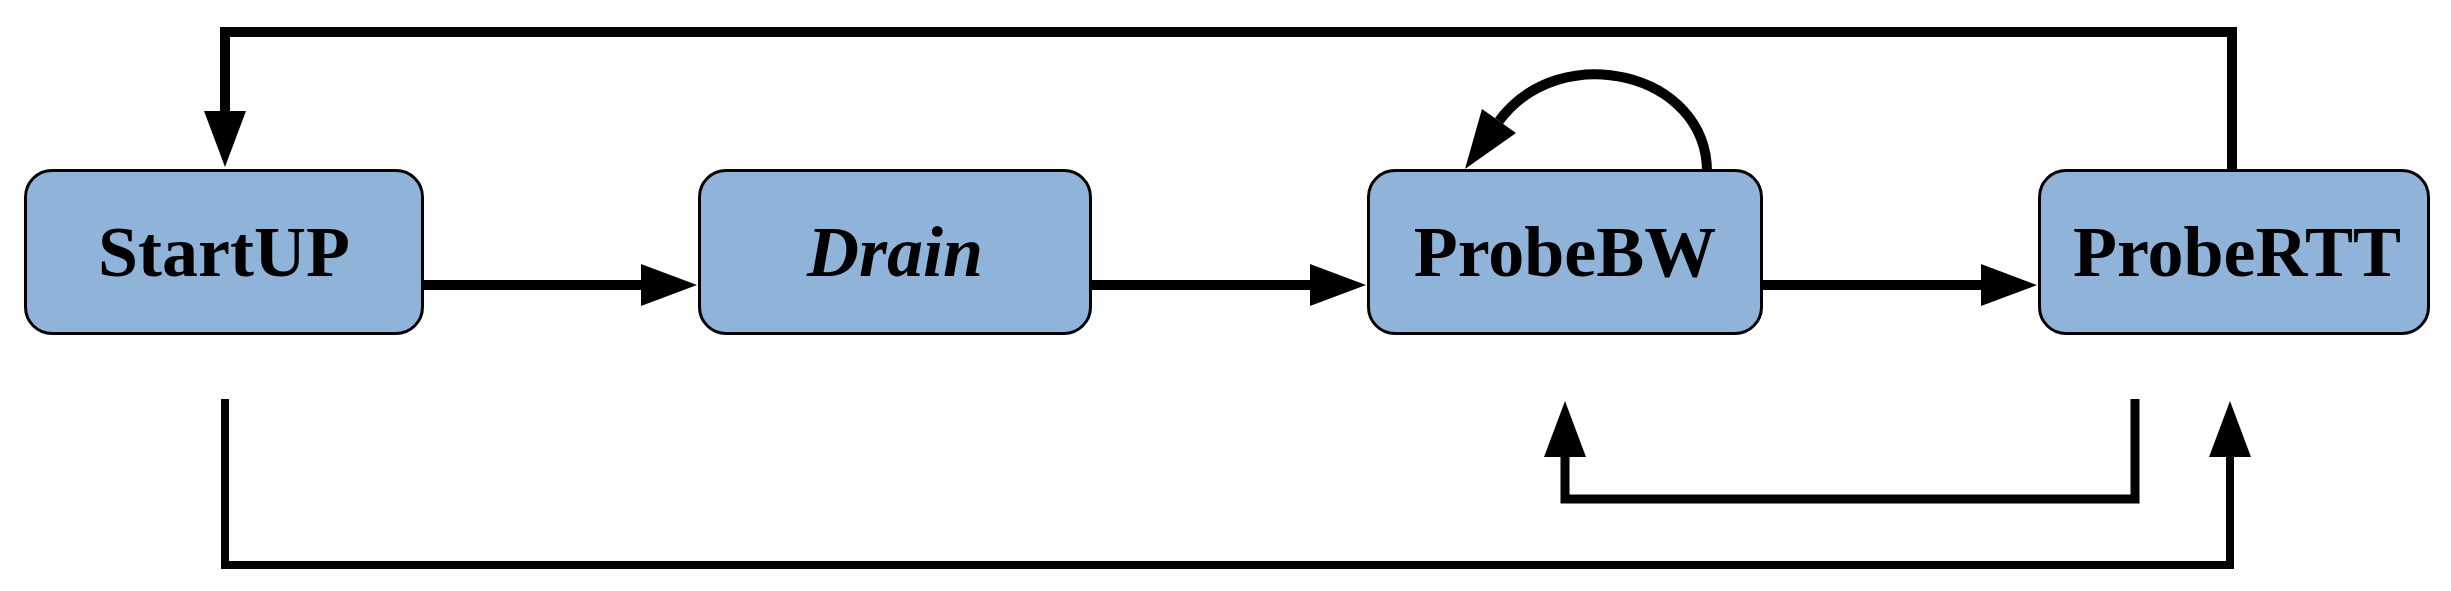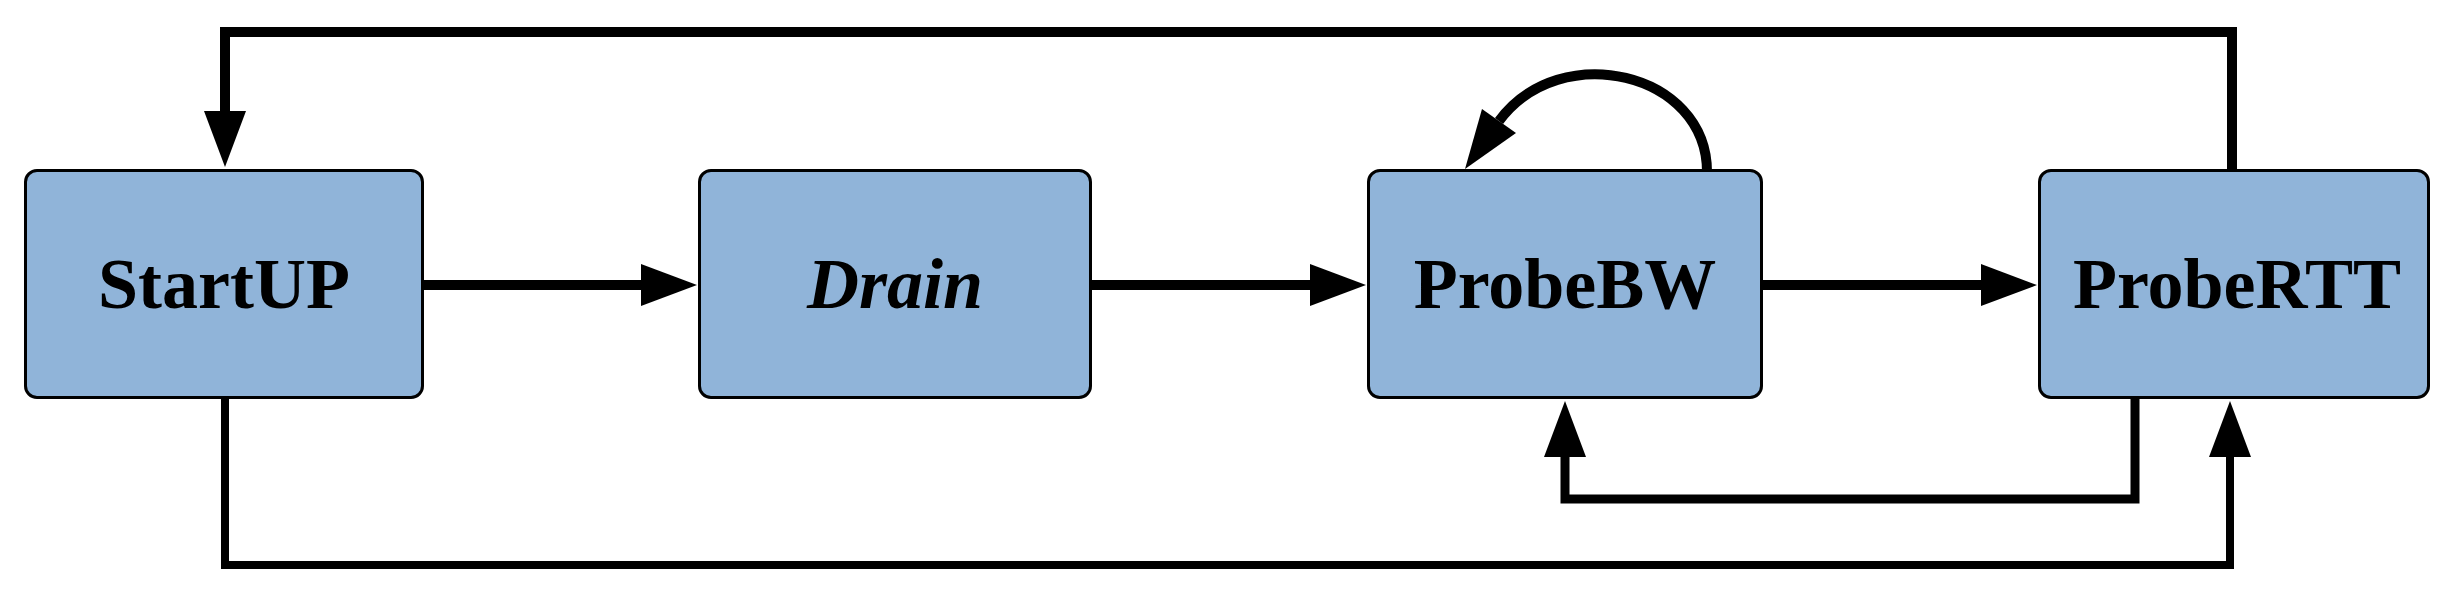--- a/index.html
+++ b/index.html
@@ -13,24 +13,24 @@
     position:relative;
     width:2451px;height:591px;
     background:var(--background);
     font-family:"Liberation Serif", serif;
     overflow:hidden;
   }
   .edges{position:absolute;left:0;top:0;width:2451px;height:591px;}
   .edges path{fill:none;stroke:var(--edge);}
   .edges polygon{fill:var(--edge);stroke:none;}
   .node{
-    position:absolute;top:169px;height:230px;
+    position:absolute;top:169px;height:166px;
     background:var(--node-fill);
     border:3px solid var(--node-border);
-    border-radius:13px;
+    border-radius:28px;
     box-sizing:border-box;
     display:flex;align-items:center;justify-content:center;
   }
   .node-label{
     font-weight:bold;
     font-size:72px;
     color:#000000;
     letter-spacing:0px;
     white-space:nowrap;
   }

